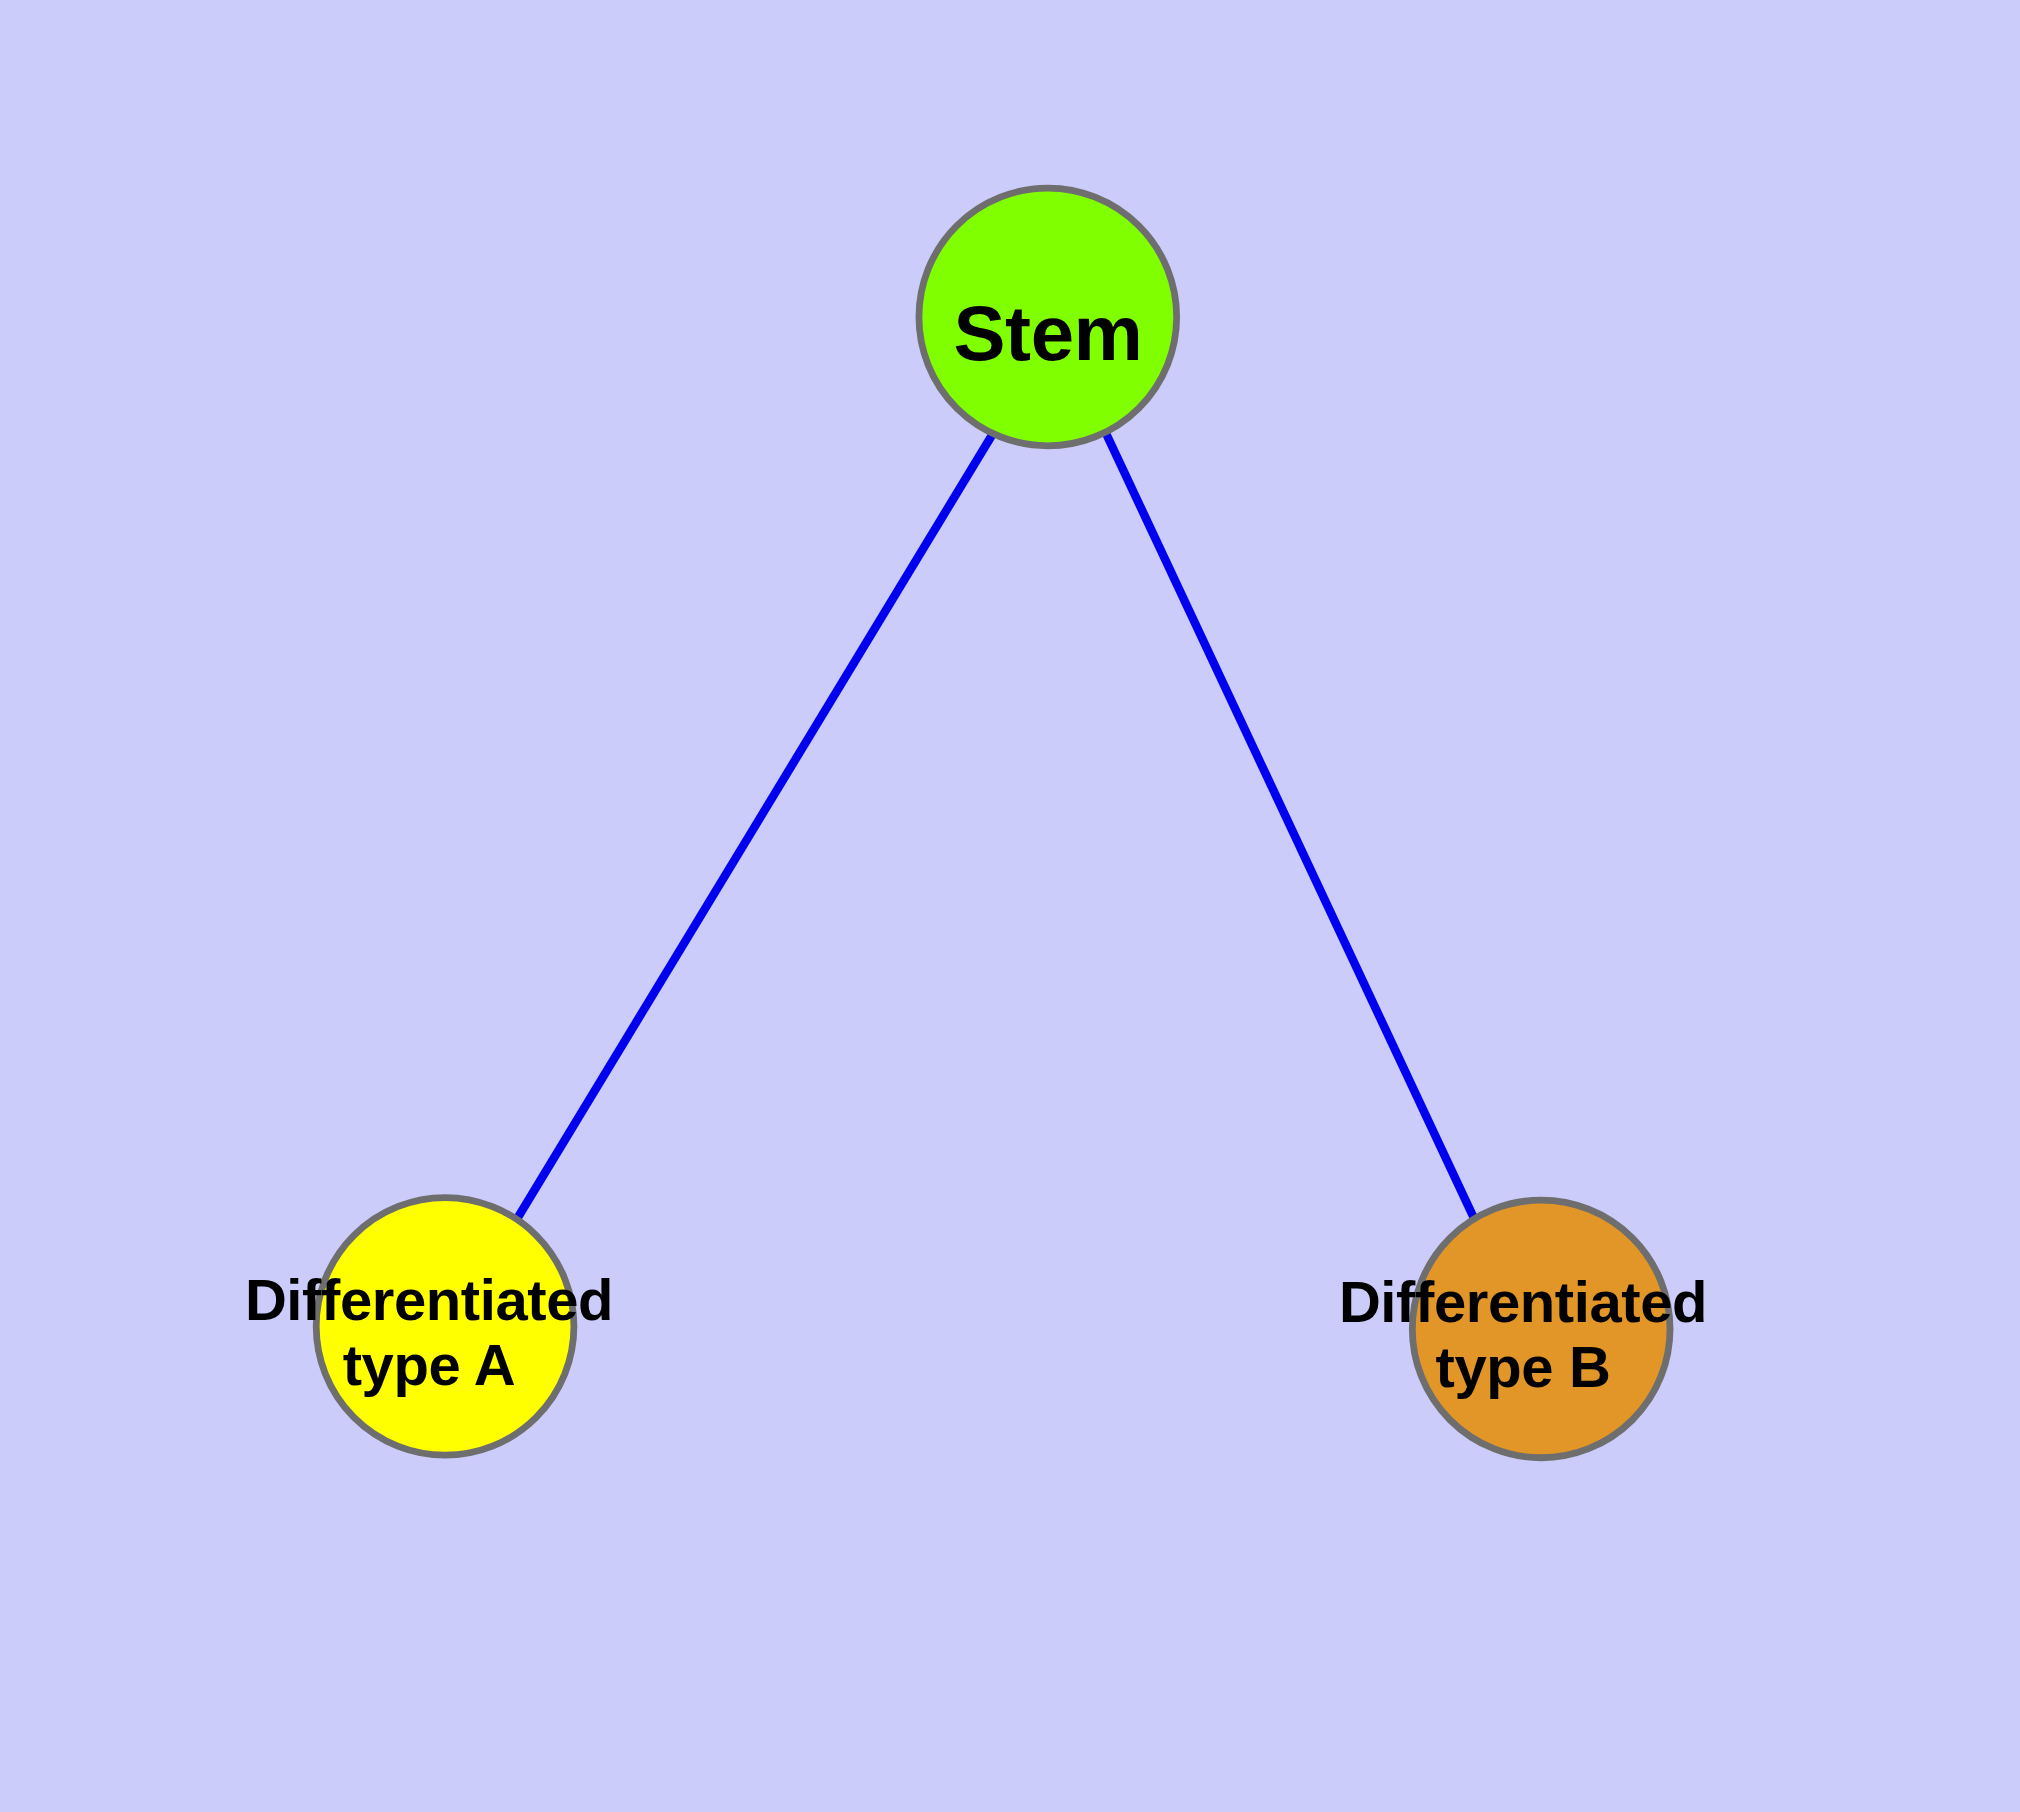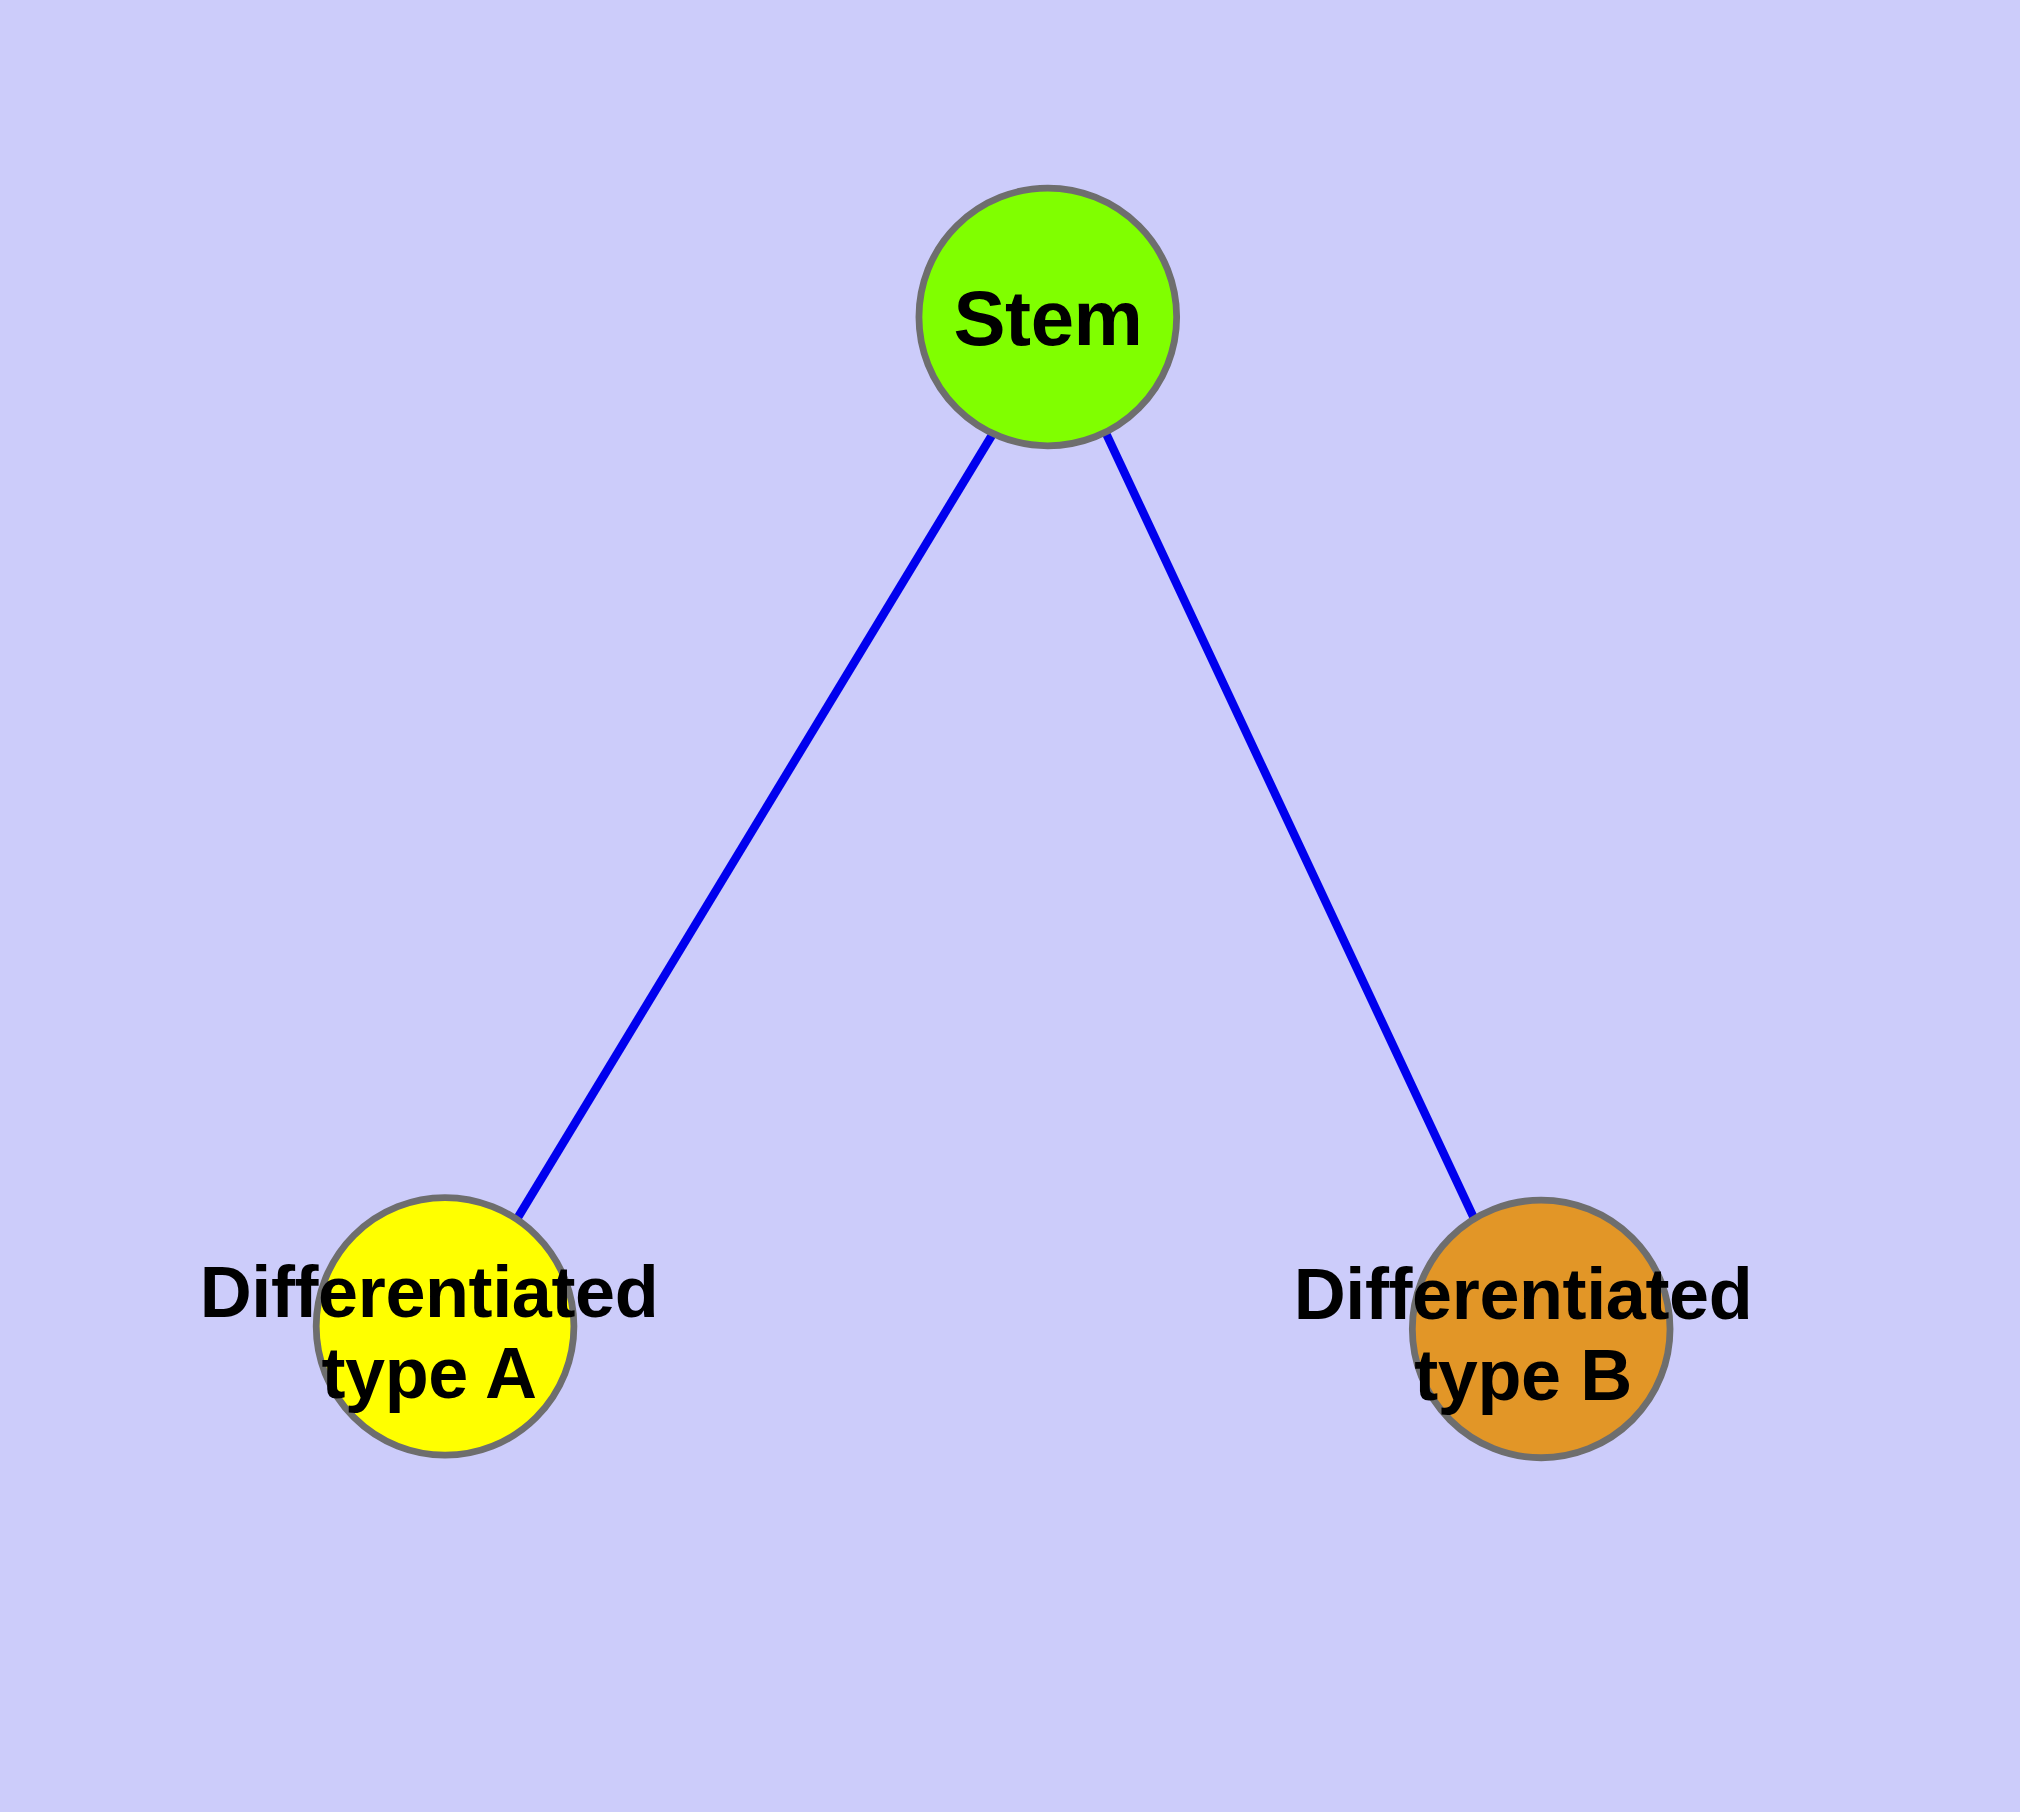--- a/index.html
+++ b/index.html
@@ -33,21 +33,21 @@
     line-height: 1.12;
     white-space: pre;
     letter-spacing: -0.4px;
     transform: translate(-50%, -50%);
     pointer-events: none;
   }
   .node-label.root {
     font-size: 78px;
   }
   .node-label.leaf {
-    font-size: 72px;
+    font-size: 58px;
   }
 </style>
 </head>
 <body>
 
 <div id="canvas" style="width: 2021px; height: 1812px;">
 
   <div id="bg" style="background: rgb(204, 204, 250);"></div>
 
   <svg id="graph-svg" viewBox="0 0 2384 2138" preserveAspectRatio="none" style="width: 2021px; height: 1812px;">
@@ -55,20 +55,20 @@
       <line id="edge-0" x1="1171" y1="512" x2="610" y2="1438" stroke="#0000ee" stroke-width="10" stroke-linecap="butt"></line>
       <line id="edge-1" x1="1305" y1="512" x2="1740" y2="1440" stroke="#0000ee" stroke-width="10" stroke-linecap="butt"></line>
     </g>
     <g id="node-layer">
       <circle id="node-0" cx="1236" cy="374" r="152" fill="#80ff00" stroke="#6e6e6e" stroke-width="8"></circle>
       <circle id="node-1" cx="525" cy="1565" r="152" fill="#ffff00" stroke="#6e6e6e" stroke-width="8"></circle>
       <circle id="node-2" cx="1818" cy="1568" r="152" fill="#e29627" stroke="#6e6e6e" stroke-width="8"></circle>
     </g>
   </svg>
 
-  <div class="node-label root" id="label-0" style="left: 1048px; top: 319px; color: rgb(0, 0, 0);">Stem</div>
+  <div class="node-label root" id="label-0" style="left: 1048px; top: 334px; color: rgb(0, 0, 0);">Stem</div>
   <div class="node-label leaf" id="label-1" style="left: 429px; top: 1333px; color: rgb(0, 0, 0);">Differentiated
 type A</div>
   <div class="node-label leaf" id="label-2" style="left: 1523px; top: 1335px; color: rgb(0, 0, 0);">Differentiated
 type B</div>
 
 </div>
 
 
 </body></html>

